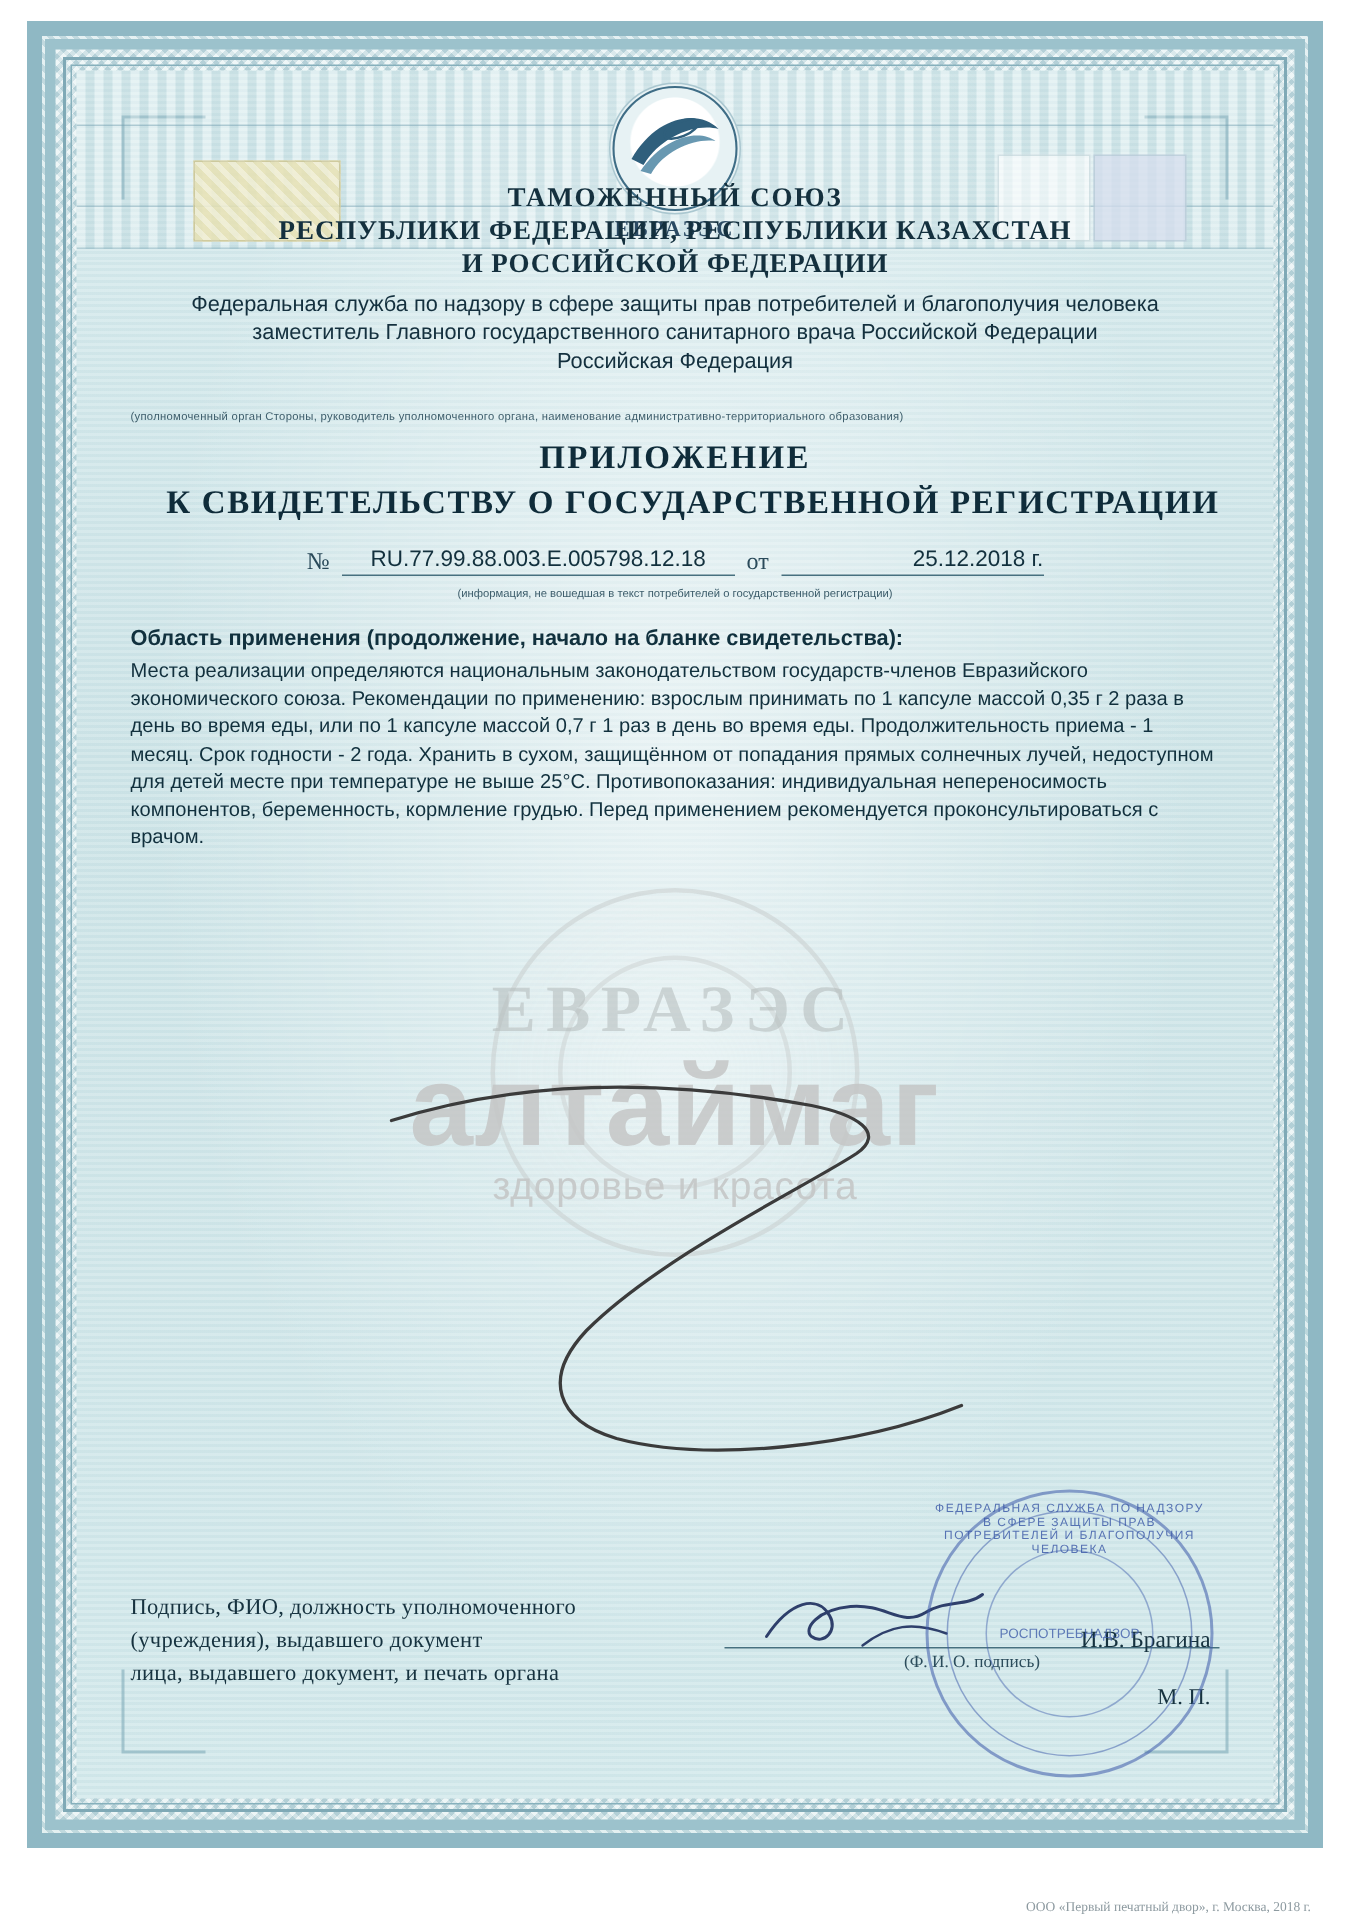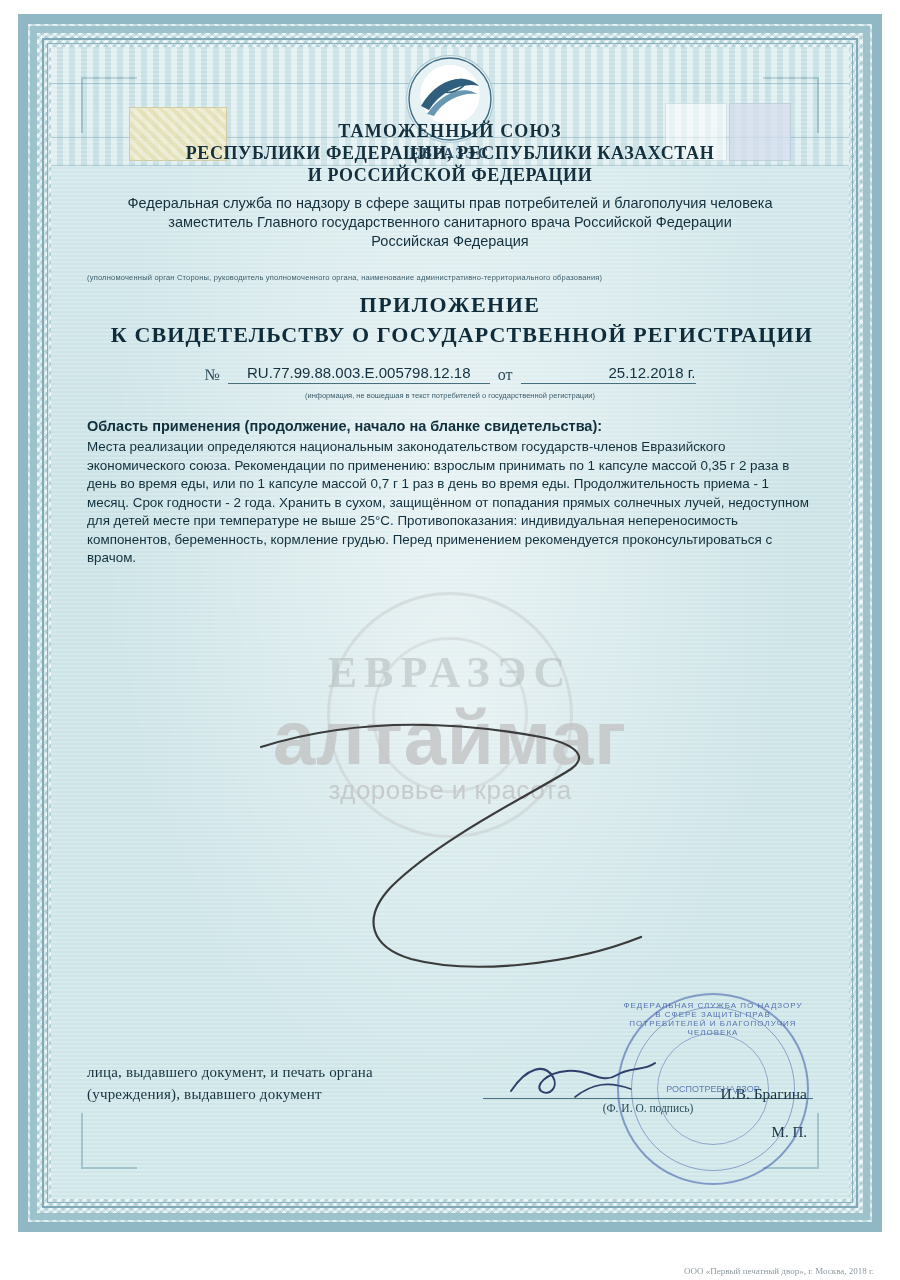--- a/index.html
+++ b/index.html
@@ -504,22 +504,23 @@
         <div class="wm-main">алтаймаг</div>
         <div class="wm-sub">здоровье и красота</div>
       </div>
 
       <svg class="scrawl" viewBox="0 0 420 340" aria-hidden="true">
         <path d="M20 40 C90 18, 180 8, 300 30 C330 36, 350 48, 330 62 C300 82, 200 130, 150 180 C120 212, 130 240, 170 252 C230 268, 330 258, 400 230" fill="none" stroke="#3b3b3b" stroke-width="2.2" stroke-linecap="round"></path>
       </svg>
 
       <div class="footer">
         <div class="footer-left">
+          <div>Подпись, ФИО, должность уполномоченного</div>
+          <div>(учреждения), выдавшего документ</div>
           <div>лица, выдавшего документ, и печать органа</div>
-          <div>(учреждения), выдавшего документ</div>
         </div>
         <div class="footer-right">
           <svg width="170" height="46" viewBox="0 0 170 46" style="position:absolute;left:22px;top:-4px" aria-hidden="true">
             <path d="M6 34 C22 10, 40 6, 48 20 C54 30, 44 40, 36 34 C30 29, 40 16, 62 14 C86 12, 96 28, 112 18 C124 10, 140 14, 150 6" fill="none" stroke="#2e3f6b" stroke-width="2" stroke-linecap="round"></path>
             <path d="M70 40 C88 26, 104 24, 126 32" fill="none" stroke="#2e3f6b" stroke-width="1.6" stroke-linecap="round"></path>
           </svg>
           <div class="sig-name">И.В. Брагина</div>
           <div class="sig-line"></div>
           <div class="sig-caption">(Ф. И. О. подпись)</div>
           <div class="mp">М. П.</div>

